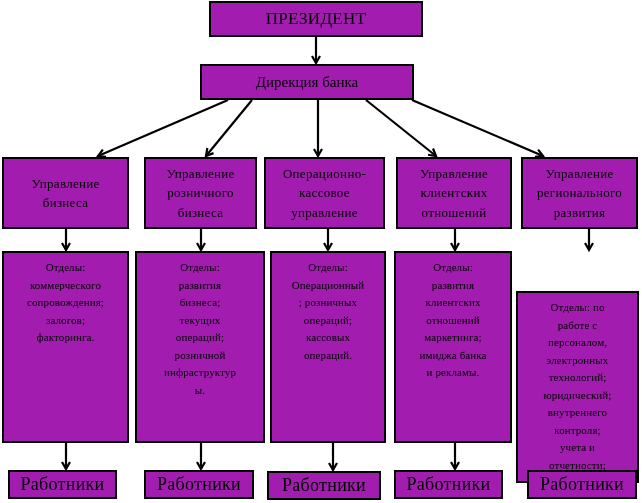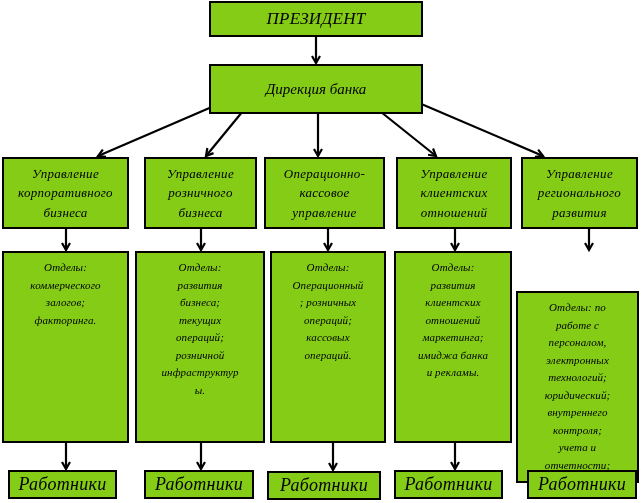--- a/index.html
+++ b/index.html
@@ -1,18 +1,18 @@
 <!DOCTYPE html>
 <html><head>
 <meta charset="utf-8">
 <style>
   html, body { margin: 0; padding: 0; background: #ffffff; }
   body { width: 642px; height: 503px; overflow: hidden; position: relative; font-family: "Liberation Serif", "DejaVu Serif", serif; color: #000; }
   svg.wires { position: absolute; left: 0; top: 0; width: 642px; height: 503px; }
-  .box { position: absolute; box-sizing: border-box; border: 2.5px solid #000; background: #84cc16; display: flex; flex-direction: column; align-items: center; text-align: center; font-style: italic; }
+  .box { position: absolute; box-sizing: border-box; border: 2.5px solid #000; background: #a21caf; display: flex; flex-direction: column; align-items: center; text-align: center; }
   .box.center { justify-content: center; }
   .box.top { justify-content: flex-start; padding-top: 6px; }
   .t-pres { font-size: 17px; letter-spacing: 0.3px; }
   .t-dir { font-size: 15px; }
   .t-mgmt { font-size: 13px; line-height: 19.5px; letter-spacing: 0.3px; }
   .t-dept { font-size: 11px; line-height: 17.5px; letter-spacing: 0.1px; padding: 0 3px; }
   .t-work { font-size: 18px; letter-spacing: 0.3px; }
   .line { display: block; white-space: nowrap; }
 </style>
 </head>
@@ -41,27 +41,26 @@
   <line x1="201" y1="443" x2="201" y2="469" stroke="#000" stroke-width="2.2" marker-end="url(#arrow)"></line>
   <line x1="333" y1="443" x2="333" y2="470" stroke="#000" stroke-width="2.2" marker-end="url(#arrow)"></line>
   <line x1="455" y1="443" x2="455" y2="469" stroke="#000" stroke-width="2.2" marker-end="url(#arrow)"></line>
   <line x1="582" y1="443" x2="582" y2="469" stroke="#000" stroke-width="2.2" marker-end="url(#arrow)"></line>
 </svg>
 
 <div class="box center t-pres" style="left:209px; top:1px; width:214px; height:36px;">
   <span>ПРЕЗИДЕНТ</span>
 </div>
 
-<div class="box center t-dir" style="left:209px; top:64px; width:214px; height:50px;">
+<div class="box center t-dir" style="left:200px; top:64px; width:214px; height:36px;">
   <span>Дирекция банка</span>
 </div>
 
 <div class="box center t-mgmt" style="left:2px; top:157px; width:127px; height:72px;">
   <span class="line">Управление</span>
-  <span class="line">корпоративного</span>
   <span class="line">бизнеса</span>
 </div>
 <div class="box center t-mgmt" style="left:144px; top:157px; width:113px; height:72px;">
   <span class="line">Управление</span>
   <span class="line">розничного</span>
   <span class="line">бизнеса</span>
 </div>
 <div class="box center t-mgmt" style="left:264px; top:157px; width:121px; height:72px;">
   <span class="line">Операционно-</span>
   <span class="line">кассовое</span>
@@ -74,20 +73,21 @@
 </div>
 <div class="box center t-mgmt" style="left:521px; top:157px; width:117px; height:72px;">
   <span class="line">Управление</span>
   <span class="line">регионального</span>
   <span class="line">развития</span>
 </div>
 
 <div class="box top t-dept" style="left:2px; top:251px; width:127px; height:192px;">
   <span class="line">Отделы:</span>
   <span class="line">коммерческого</span>
+  <span class="line">сопровождения;</span>
   <span class="line">залогов;</span>
   <span class="line">факторинга.</span>
 </div>
 <div class="box top t-dept" style="left:135px; top:251px; width:130px; height:192px;">
   <span class="line">Отделы:</span>
   <span class="line">развития</span>
   <span class="line">бизнеса;</span>
   <span class="line">текущих</span>
   <span class="line">операций;</span>
   <span class="line">розничной</span>

